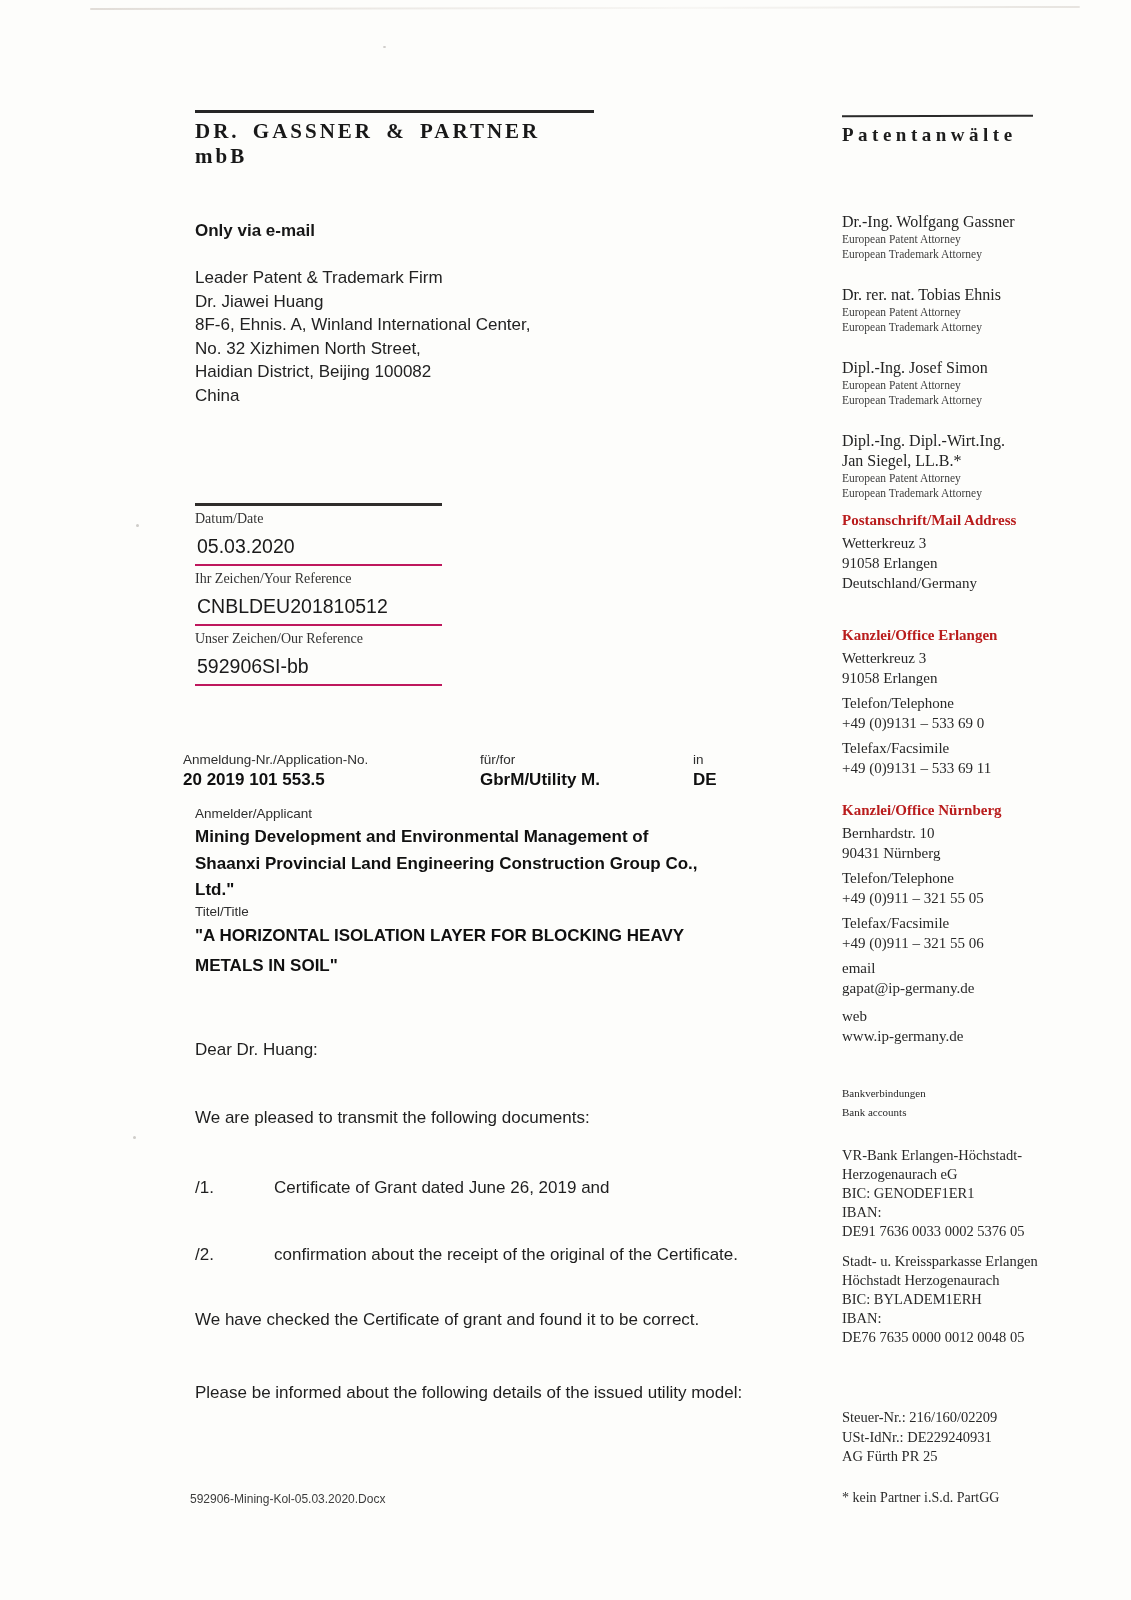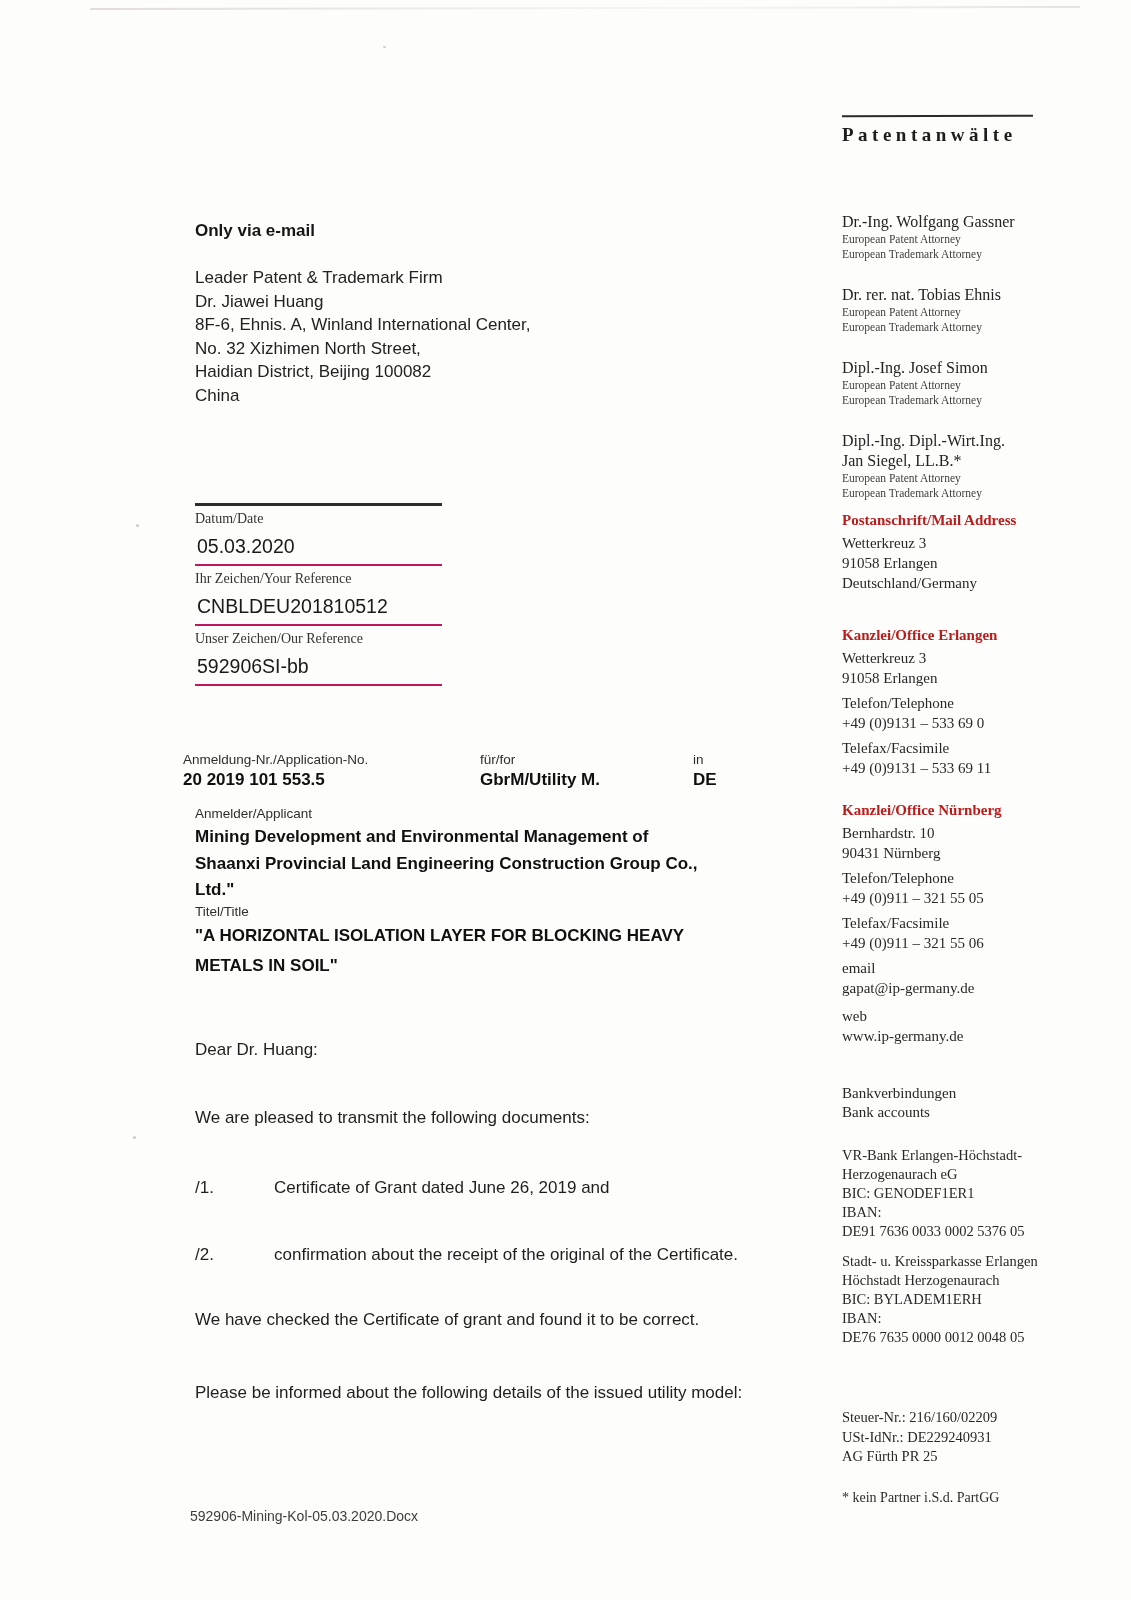--- a/index.html
+++ b/index.html
@@ -61,57 +61,61 @@
   
   .body-text { font-size:17px; color:#1f1f1f; }
   .salutation { left:195px; top:1040px; }
   .intro { left:195px; top:1108px; }
   .list-num { left:195px; }
   .list-text { left:274px; width:580px; }
   .item1 { top:1178px; }
   .item2 { top:1245px; }
   .para1 { left:195px; top:1310px; width:625px; }
   .para2 { left:195px; top:1375px; width:618px; text-align:justify; line-height:36px; }
-  .doc-footer { left:190px; top:1492px; font-size:14px; color:#3d3d3d;margin-top:16px; }
+  .doc-footer { left:190px; top:1492px; font-size:12px; color:#3d3d3d; }
 
   
   .sb { position:absolute; left:842px; width:250px;
         font-family:"Liberation Serif", serif; font-size:15px; line-height:20px; color:#282828; }
   .att-entry { margin-bottom:24px; }
   .att-name { font-size:16px; line-height:20px; color:#232323; }
   .att-role { font-size:11.5px; line-height:14.5px; color:#3e3e3e; }
   .att-role:first-of-type { margin-top:2px; }
   .sb-head { font-weight:bold; color:#b91c1c; margin-bottom:3px; }
   .sb-sub { margin-top:5px; }
   .bank-lines { font-size:14.5px; line-height:19px; }
   .tax-lines { font-size:14.5px; line-height:19.5px; }
   .footnote { font-size:14px; color:#2c2c2c; }
 
   .atty-block { top:212px; }
   .mail-block { top:510px; }
   .erlangen-block { top:625px; }
   .nuernberg-block { top:800px; }
   .email-block { top:958px; }
   .web-block { top:1006px; }
-  .banklabel-block { top:1084px; line-height:19px; font-size:15px; }
+  .banklabel-block { top:1084px; line-height:19px; font-size:11px; }
   .bank1-block { top:1146px; }
   .bank2-block { top:1252px; }
   .tax-block { top:1408px; }
   .footnote-block { top:1488px; }
 </style>
 </head>
 <body>
 
 <div class="page">
 
   <div class="scan-line-top"></div>
   <div class="speck" style="left:136px; top:524px; width:3px; height:3px;"></div>
   <div class="speck" style="left:133px; top:1136px; width:3px; height:3px;"></div>
   <div class="speck" style="left:383px; top:46px; width:3px; height:2px;"></div>
 
+  <div class="abs lh-left">
+    <div class="rule"></div>
+    <div class="lh-firm">DR. GASSNER &amp; PARTNER mbB</div>
+  </div>
   <div class="abs lh-right">
     <div class="rule"></div>
     <div class="lh-type">Patentanwälte</div>
   </div>
 
   <div class="abs delivery">Only via e-mail</div>
   <div class="abs recipient">
     <div>Leader Patent &amp; Trademark Firm</div>
     <div>Dr. Jiawei Huang</div>
     <div>8F-6, Ehnis. A, Winland International Center,</div>

